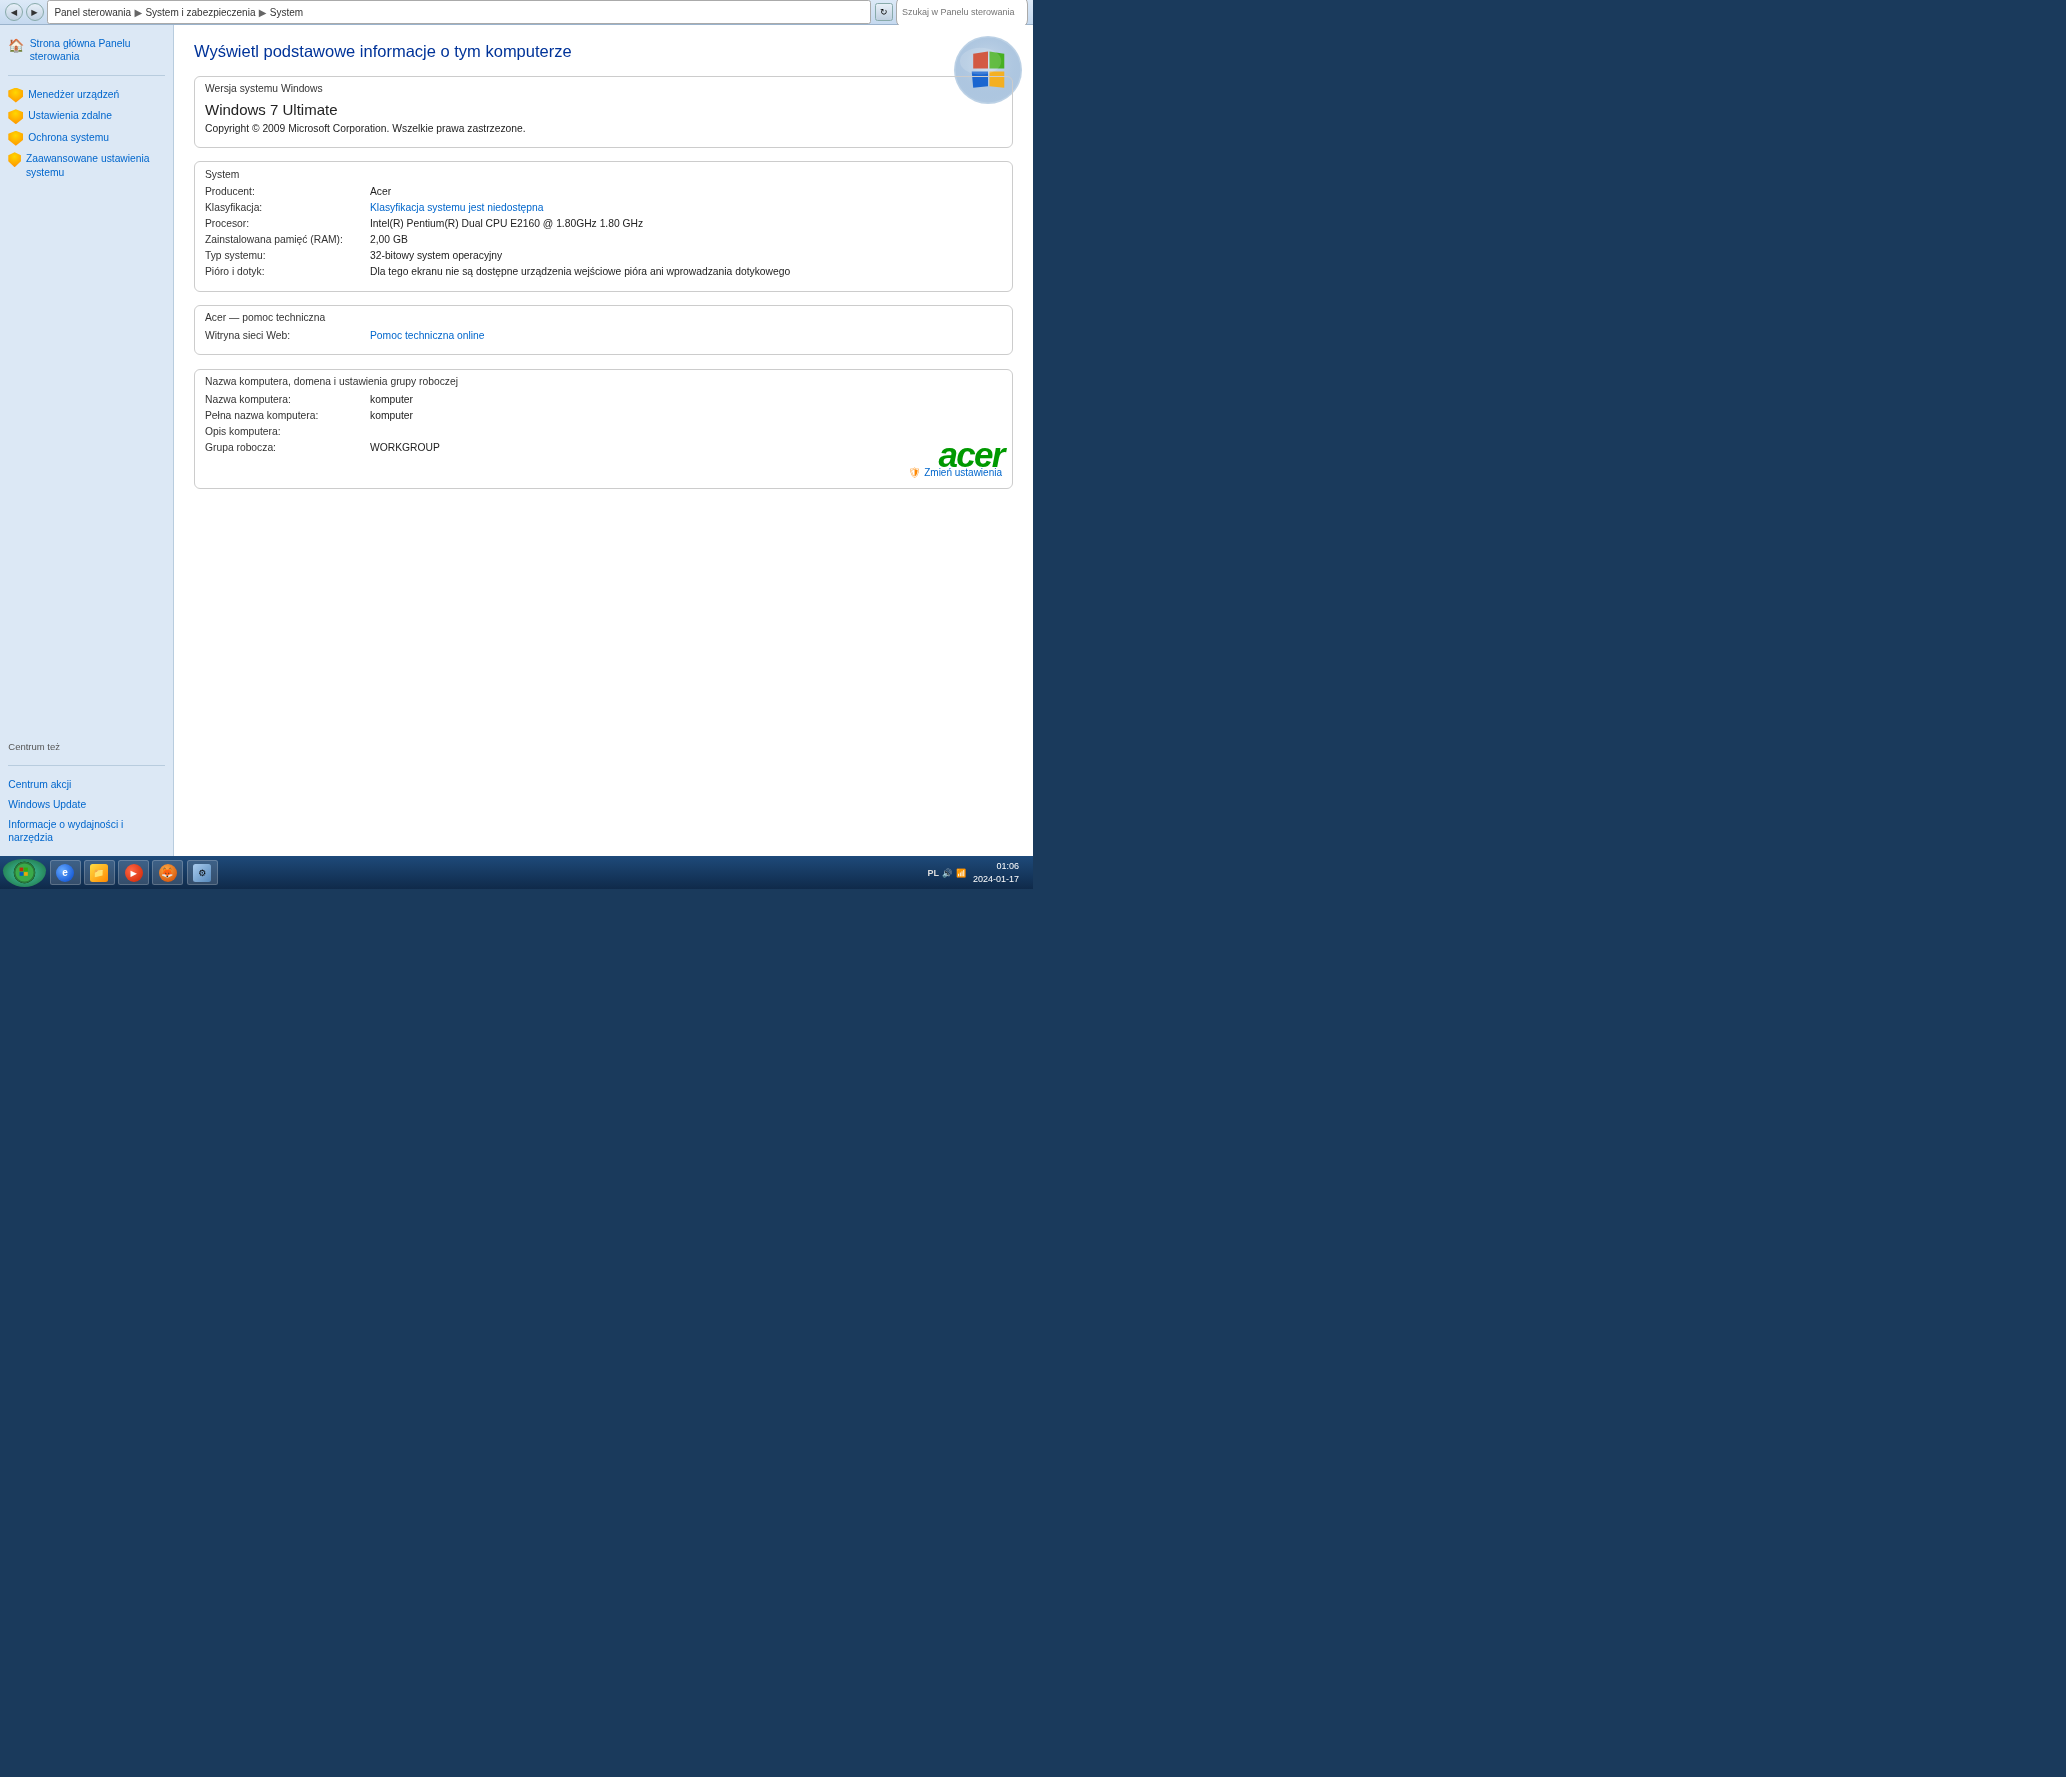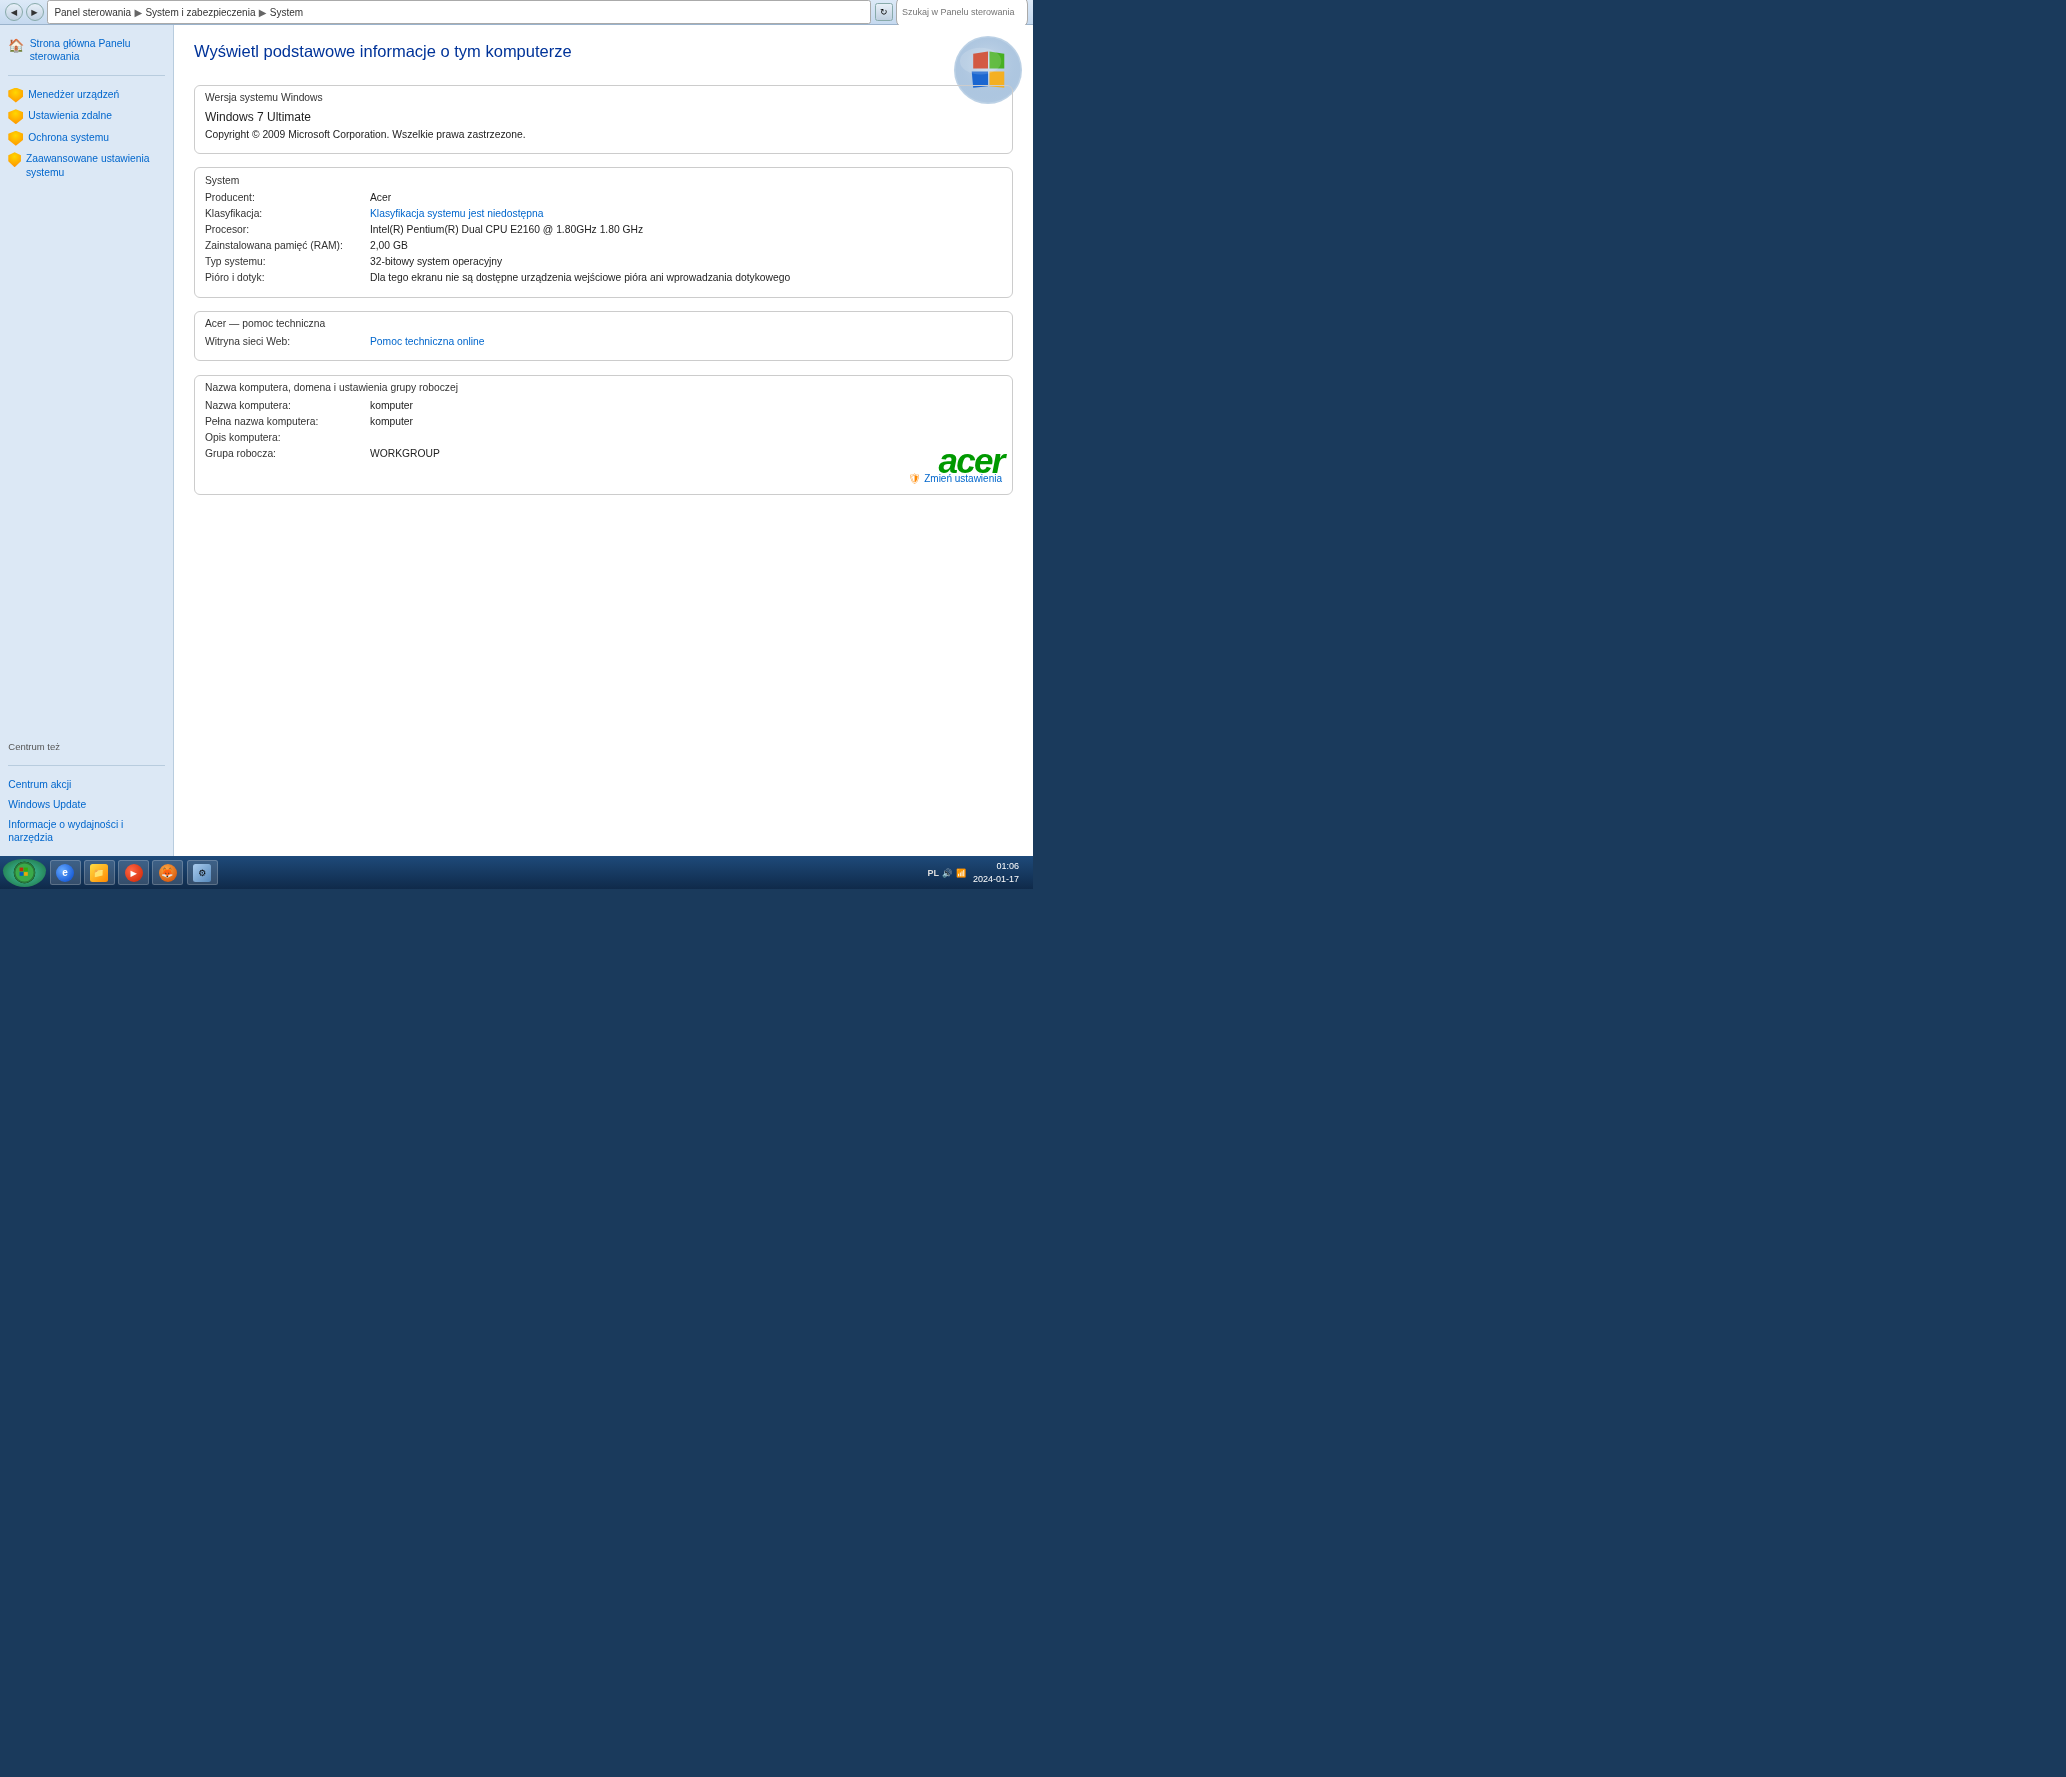--- a/index.html
+++ b/index.html
@@ -114,21 +114,21 @@
       flex: 1;
       background: white;
       padding: 16.5px 20px;
       overflow-y: auto;
       position: relative;
     }
     .page-title {
       font-size: 16.5px;
       font-weight: 300;
       color: #003399;
-      margin-bottom: 24px;
+      margin-bottom: 15px;
     }
 
     
     .win-logo-area {
       position: absolute;
       top: 8.3px;
       right: 8.3px;
     }
 
     
@@ -328,21 +328,21 @@
 
         <ellipse cx="40" cy="38" rx="28" ry="18" fill="white" opacity="0.15"></ellipse>
       </svg>
     </div>
 
     <div class="page-title">Wyświetl podstawowe informacje o tym komputerze</div>
 
     <div class="section-box">
       <div class="section-title">Wersja systemu Windows</div>
       <div class="info-row">
-        <div class="info-value" style="font-size:12px;">Windows 7 Ultimate</div>
+        <div class="info-value" style="font-size:15px;">Windows 7 Ultimate</div>
       </div>
       <div class="info-row">
         <div class="info-value">Copyright © 2009 Microsoft Corporation. Wszelkie prawa zastrzezone.</div>
       </div>
     </div>
 
     <div class="section-box" style="padding-right: 99px;">
       <div class="section-title">System</div>
 
       <div class="info-row">

